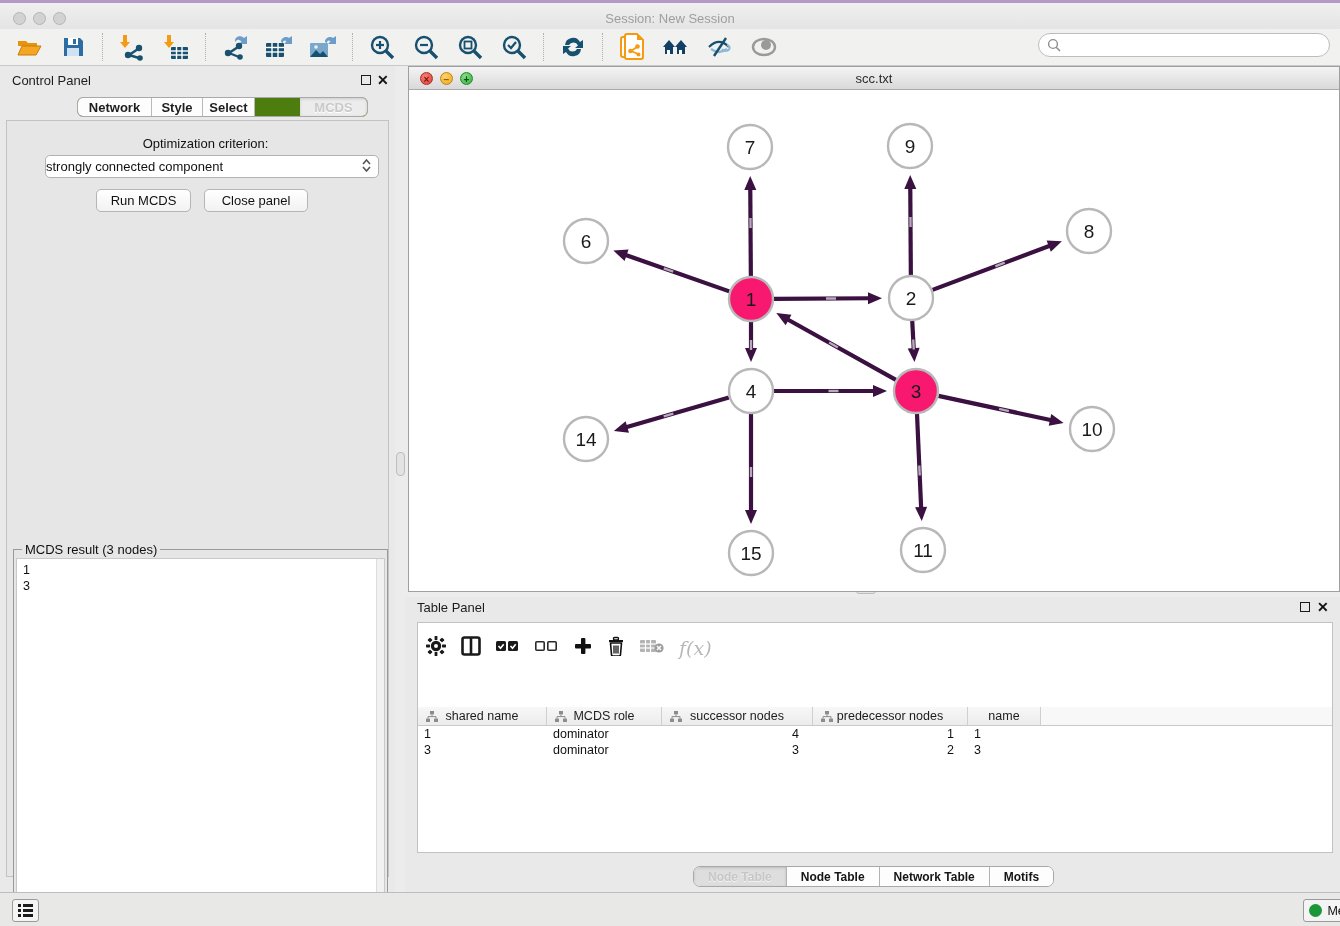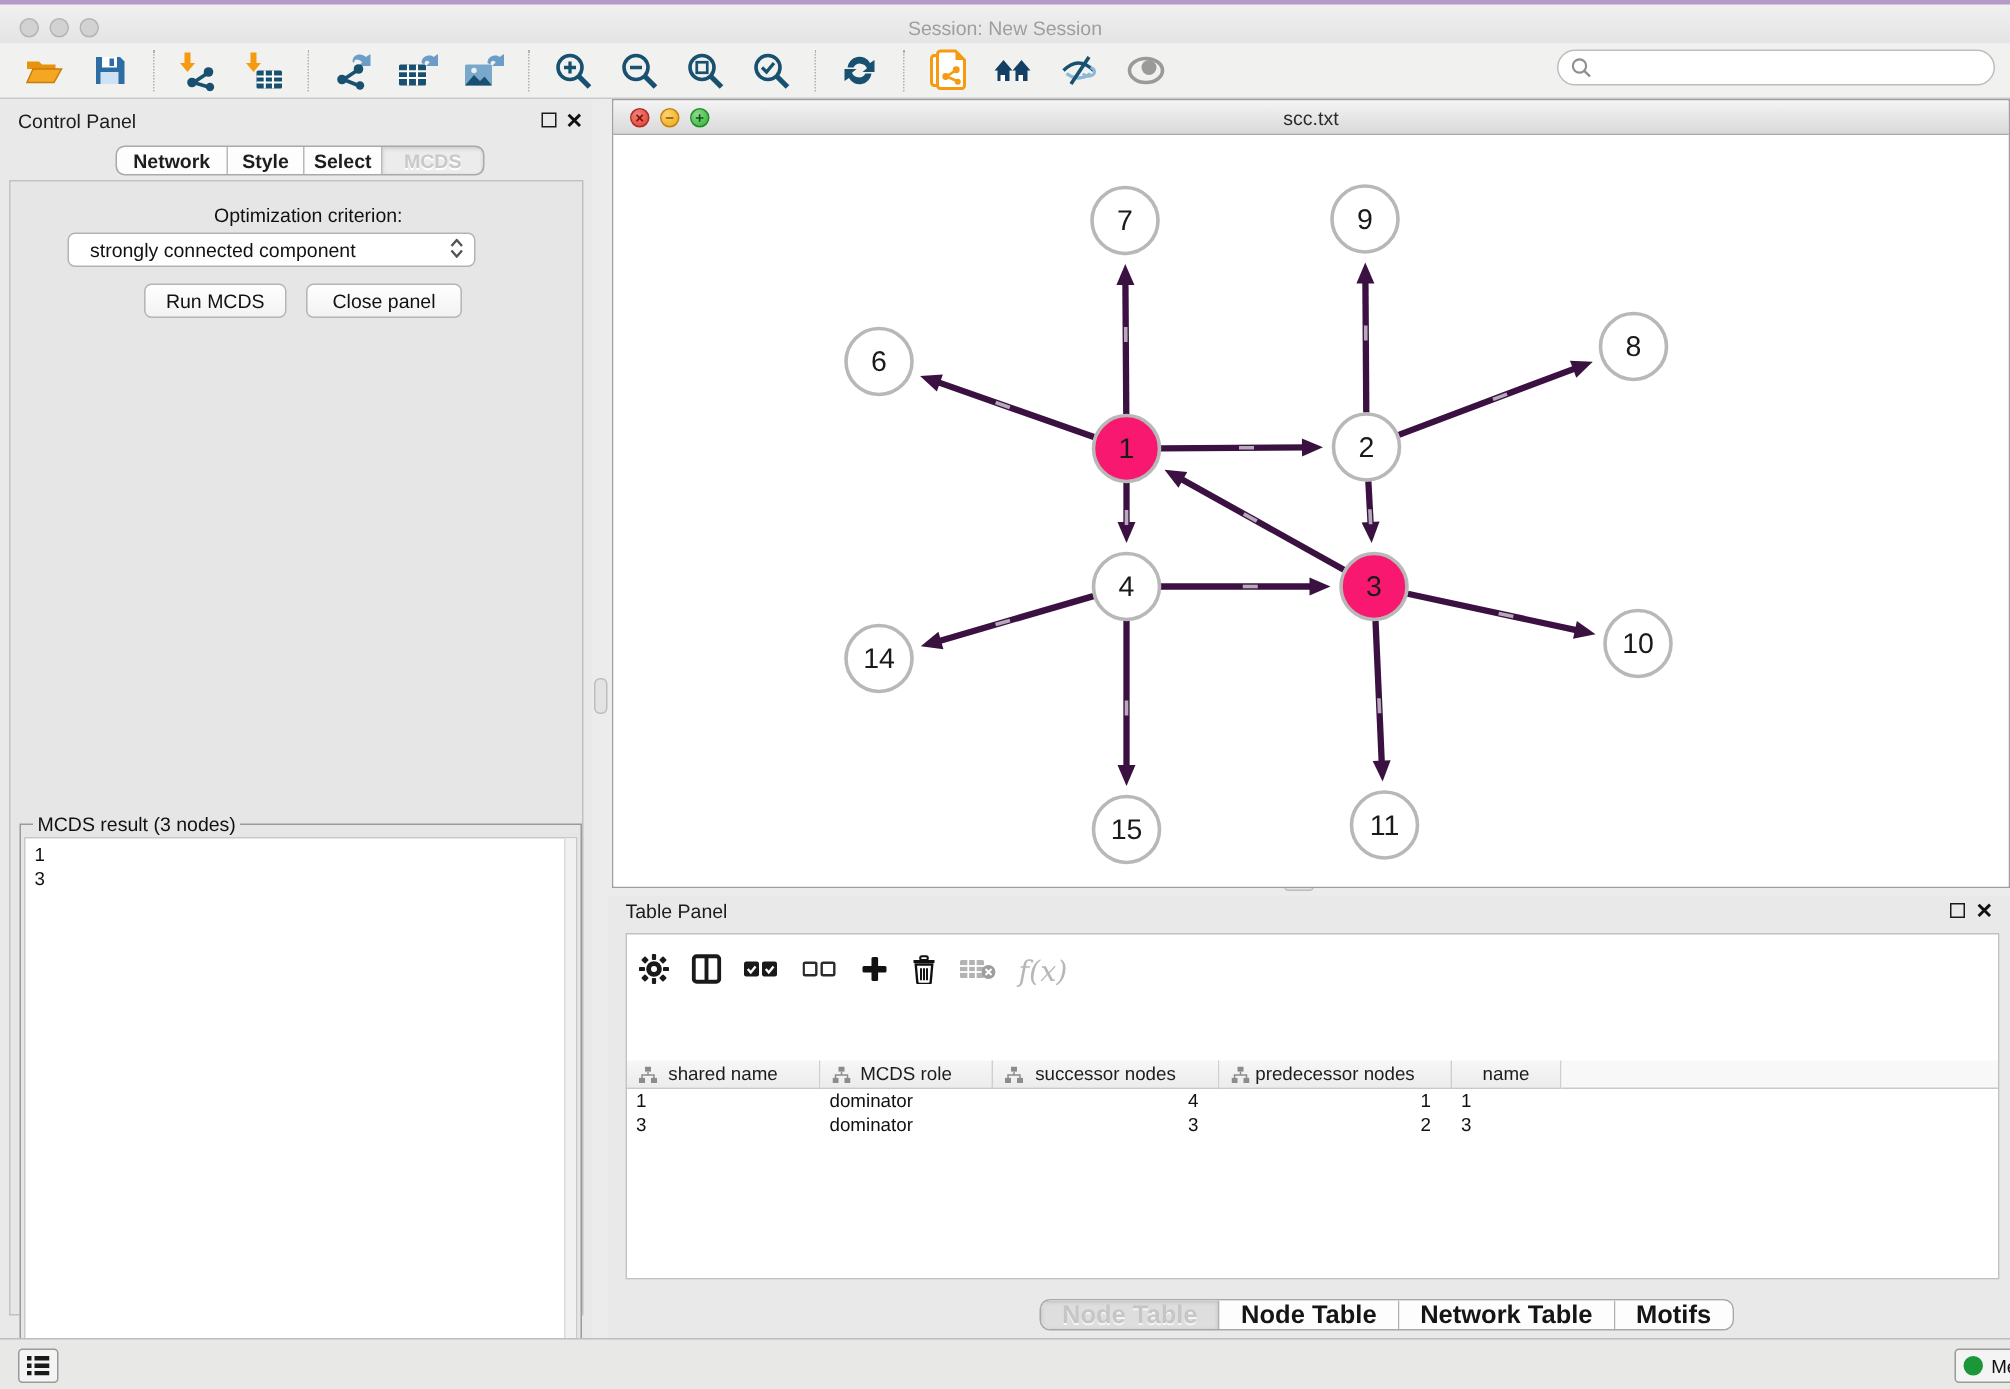--- a/index.html
+++ b/index.html
@@ -22,25 +22,25 @@
   .search-box { width:292px; height:24px; border:1px solid #bdbdbd; border-radius:12px; background:#fff; display:flex; align-items:center; padding-left:8px; gap:4px; }
   .search-box input { border:none; outline:none; font-size:13px; width:250px; background:transparent; }
 
   
   .control-panel { left:0; top:66px; width:395px; height:826px; background:#e9e9e9; }
   .panel-head { position:absolute; left:12px; top:7px; font-size:13px; color:#1c1c1c; }
   .win-float { position:absolute; width:10px; height:10px; border:1.6px solid #1a1a1a; top:9px; }
   .win-close { position:absolute; top:6px; font-size:14px; font-weight:bold; color:#111; line-height:16px; }
   .seg-tabs { position:absolute; display:flex; height:20px; border:1px solid #a9a9a9; border-radius:6px; overflow:hidden; background:#4d7c0f; }
   .seg { font-size:13px; font-weight:600; color:#1d1d1d; background:#fdfdfd; border-right:1px solid #b9b9b9; display:flex; align-items:center; justify-content:center; }
-  .seg:last-child { border-right:none; }
+  .seg:last-child { border-right:none;margin-left:45px; }
   .seg.selected { background:#ececec; color:#c9c9c9; text-shadow:0 1px 0 #fff; box-shadow:inset 0 1px 3px rgba(0,0,0,.14); }
   .cp-box { position:absolute; left:6px; top:54px; width:383px; height:757px; border:1px solid #c2c2c2; background:#e6e6e6; }
   .opt-label { position:absolute; left:16px; right:0; top:15px; text-align:center; font-size:13px; color:#111; }
-  .cp-select { position:absolute; left:38px; top:34px; width:272px; height:23px; background:#fff; border:1px solid #b3b3b3; border-radius:5px; display:flex; align-items:center; font-size:13px; color:#111; padding-left:14px; }
+  .cp-select { position:absolute; left:38px; top:34px; width:334px; height:23px; background:#fff; border:1px solid #b3b3b3; border-radius:5px; display:flex; align-items:center; font-size:13px; color:#111; }
   .cp-select .chev { position:absolute; right:7px; top:3px; display:flex; flex-direction:column; gap:1px; align-items:center; }
   .cp-btn { position:absolute; top:68px; height:23px; background:linear-gradient(#ffffff,#f2f2f2); border:1px solid #b5b5b5; border-radius:5px; font-size:13px; color:#111; display:flex; align-items:center; justify-content:center; }
   .mcds-fieldset { position:absolute; left:6px; top:428px; width:375px; height:381px; border:1px solid #9a9a9a; background:#e6e6e6; }
   .mcds-legend { position:absolute; left:8px; top:-8px; background:#e6e6e6; font-size:13px; color:#111; padding:0 3px; }
   .mcds-text { position:absolute; left:2px; top:8px; right:2px; bottom:2px; background:#fff; border:1px solid #c9c9c9; font-size:12.5px; color:#111; padding:3px 0 0 6px; line-height:16px; }
   .mcds-scroll { position:absolute; right:0; top:0; bottom:0; width:8px; background:#f1f1f1; border-left:1px solid #dcdcdc; }
 
   
   .net-window { left:408px; top:66px; width:932px; height:526px; background:#fff; border:1px solid #9f9f9f; }
   .net-titlebar { position:absolute; left:0; top:0; right:0; height:23px; background:linear-gradient(#f4f4f4,#d9d9d9); border-bottom:1px solid #aaa; }
@@ -59,21 +59,21 @@
   .tp-toolbar { position:absolute; left:8px; top:6px; height:38px; display:flex; align-items:center; gap:15px; }
   .tp-table { position:absolute; left:0; top:53px; right:0; }
   .tp-header { display:flex; height:19px;margin-top:31px; }
   .th { background:linear-gradient(#f7f7f7,#ececec); border-right:1px solid #cfcfcf; border-bottom:1px solid #c9c9c9; display:flex; align-items:center; font-size:12.5px; color:#1c1c1c; position:relative; }
   .th .hicon { position:absolute; left:8px; top:4px; }
   .th .hlabel { width:100%; text-align:center; }
   .th.filler { background:#f8f8f8; border-right:none; }
   .tr { display:flex; height:16px; line-height:16px; font-size:12.5px; color:#111; }
   .td { overflow:hidden; white-space:nowrap; }
   .tab-row { position:absolute; left:288px; top:269px; display:flex; height:21px; border:1px solid #a8a8a8; border-radius:7px; overflow:hidden; background:#fff; }
-  .btab { font-size:17px; font-weight:600; color:#151515; background:#fdfdfd; border-right:1px solid #b2b2b2; display:flex; align-items:center; justify-content:center; padding:0 14px; }
+  .btab { font-size:12px; font-weight:600; color:#151515; background:#fdfdfd; border-right:1px solid #b2b2b2; display:flex; align-items:center; justify-content:center; padding:0 14px; }
   .btab:last-child { border-right:none; }
   .btab.selected { background:#dedede; color:#c6c6c6; text-shadow:0 1px 0 #f5f5f5; box-shadow:inset 0 1px 3px rgba(0,0,0,.15); }
 
   
   .status-bar { left:0; top:892px; width:1340px; height:34px; background:#e8e8e6; border-top:1px solid #bdbdbd; }
   .sb-btn { position:absolute; top:6px; height:23px; background:#f4f4f4; border:1px solid #9a9a9a; border-radius:3px; display:flex; align-items:center; justify-content:center; gap:5px; font-size:12.5px; color:#111; }
 </style>
 </head>
 <body>
 

